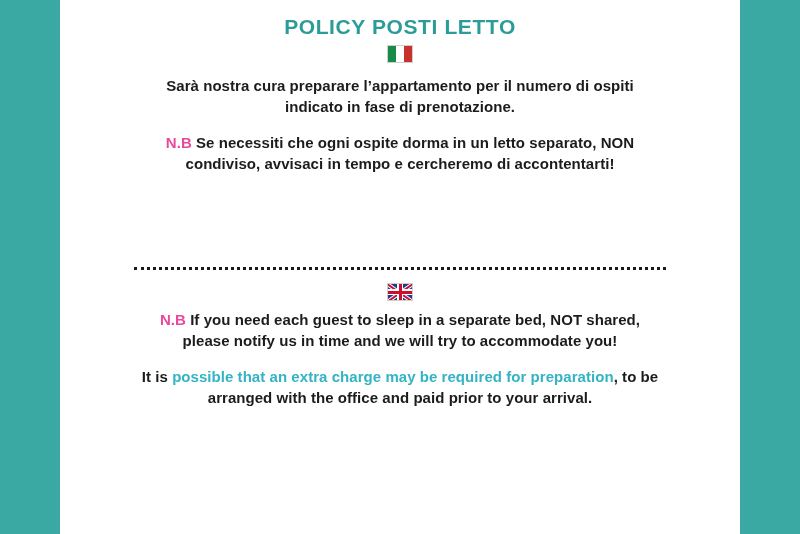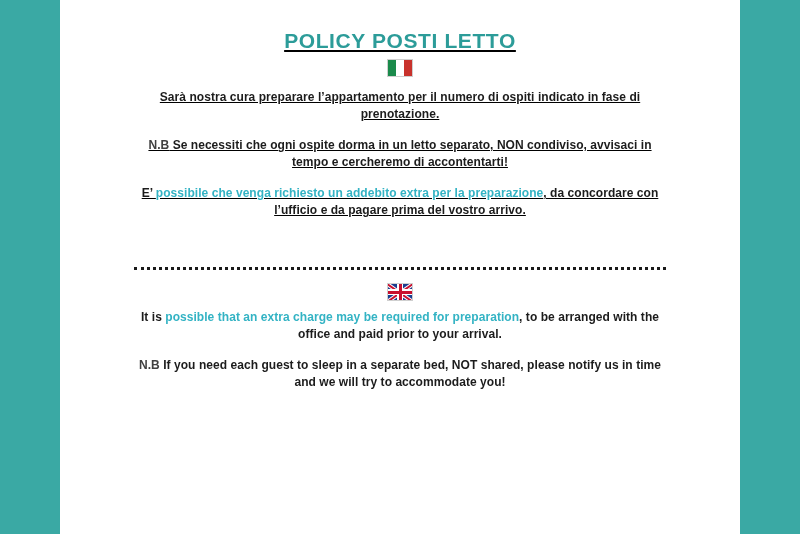--- a/index.html
+++ b/index.html
@@ -135,38 +135,38 @@
   }
   .flag-uk .vr {
     position: absolute;
     top: 0; bottom: 0; left: 50%;
     width: 3px;
     margin-left: -1.5px;
     background: #c8102e;
   }
   p.para {
     margin: 0 0 14px 0;
-    font-size: 12px;
+    font-size: 15px;
     font-weight: bold;
     color: #1c1c1c;
     line-height: 1.42;
     letter-spacing: 0.05px;
   }
   p.para:last-child { margin-bottom: 0; }
-  .nb { color: #404040; }
+  .nb { color: #ec4899; }
   .hl { color: #33b3c4; }
   .divider {
     position: absolute;
     left: 74px;
     right: 74px;
     top: 267px;
     height: 0;
     border-top: 3px dotted #1a1a1a;
   }
-  .it-wrap { position: absolute; left: 60px; right: 60px; top: 14px; height: 267px; text-decoration: underline; }
+  .it-wrap { position: absolute; left: 60px; right: 60px; top: 0; height: 267px; }
   .en-wrap { position: absolute; left: 60px; right: 60px; top: 267px; bottom: 0; }
   .inner { padding: 0 18px; }
 </style>
 </head>
 <body>
 
 <div class="page">
 
   <div class="side-band left"></div>
   <div class="side-band right"></div>
@@ -181,23 +181,20 @@
         </div>
 
         <p class="para">
           <span>Sarà nostra cura preparare l’appartamento per il numero di ospiti indicato in fase di prenotazione.</span>
         </p>
 
         <p class="para">
           <span class="nb">N.B</span><span> Se necessiti che ogni ospite dorma in un letto separato, NON condiviso, avvisaci in tempo e cercheremo di accontentarti!</span>
         </p>
 
-        <p class="para">
-          <span>E’ </span><span class="hl">possibile che venga richiesto un addebito extra  per la preparazione</span><span>, da concordare con l’ufficio e da pagare prima del vostro arrivo.</span>
-        </p>
       </div>
     </div>
 
     <div class="divider"></div>
 
     <div class="en-wrap">
       <div class="section en inner">
         <div class="flag">
           <div class="flag-uk">
             <div class="d1"></div>
@@ -206,23 +203,23 @@
             <div class="d2r"></div>
             <div class="hw"></div>
             <div class="vw"></div>
             <div class="hr"></div>
             <div class="vr"></div>
           </div>
         </div>
 
 
         <p class="para">
+          <span class="nb">N.B</span><span> If you need each guest to sleep in a separate bed, NOT shared, please notify us in time and we will try to accommodate you!</span>
+        </p>
+
+        <p class="para">
           <span>It is </span><span class="hl">possible that an extra charge may be required for preparation</span><span>, to be arranged with the office and paid prior to your arrival.</span>
-        </p>
-
-        <p class="para">
-          <span class="nb">N.B</span><span> If you need each guest to sleep in a separate bed, NOT shared, please notify us in time and we will try to accommodate you!</span>
         </p>
       </div>
     </div>
 
   </div>
 </div>
 
 </body></html>

